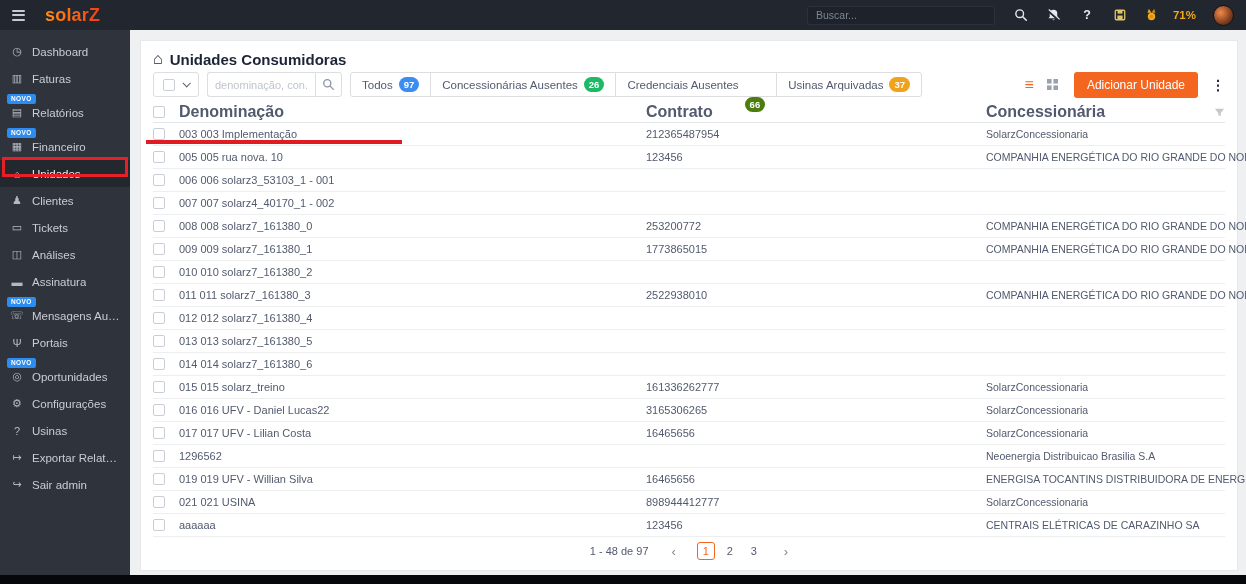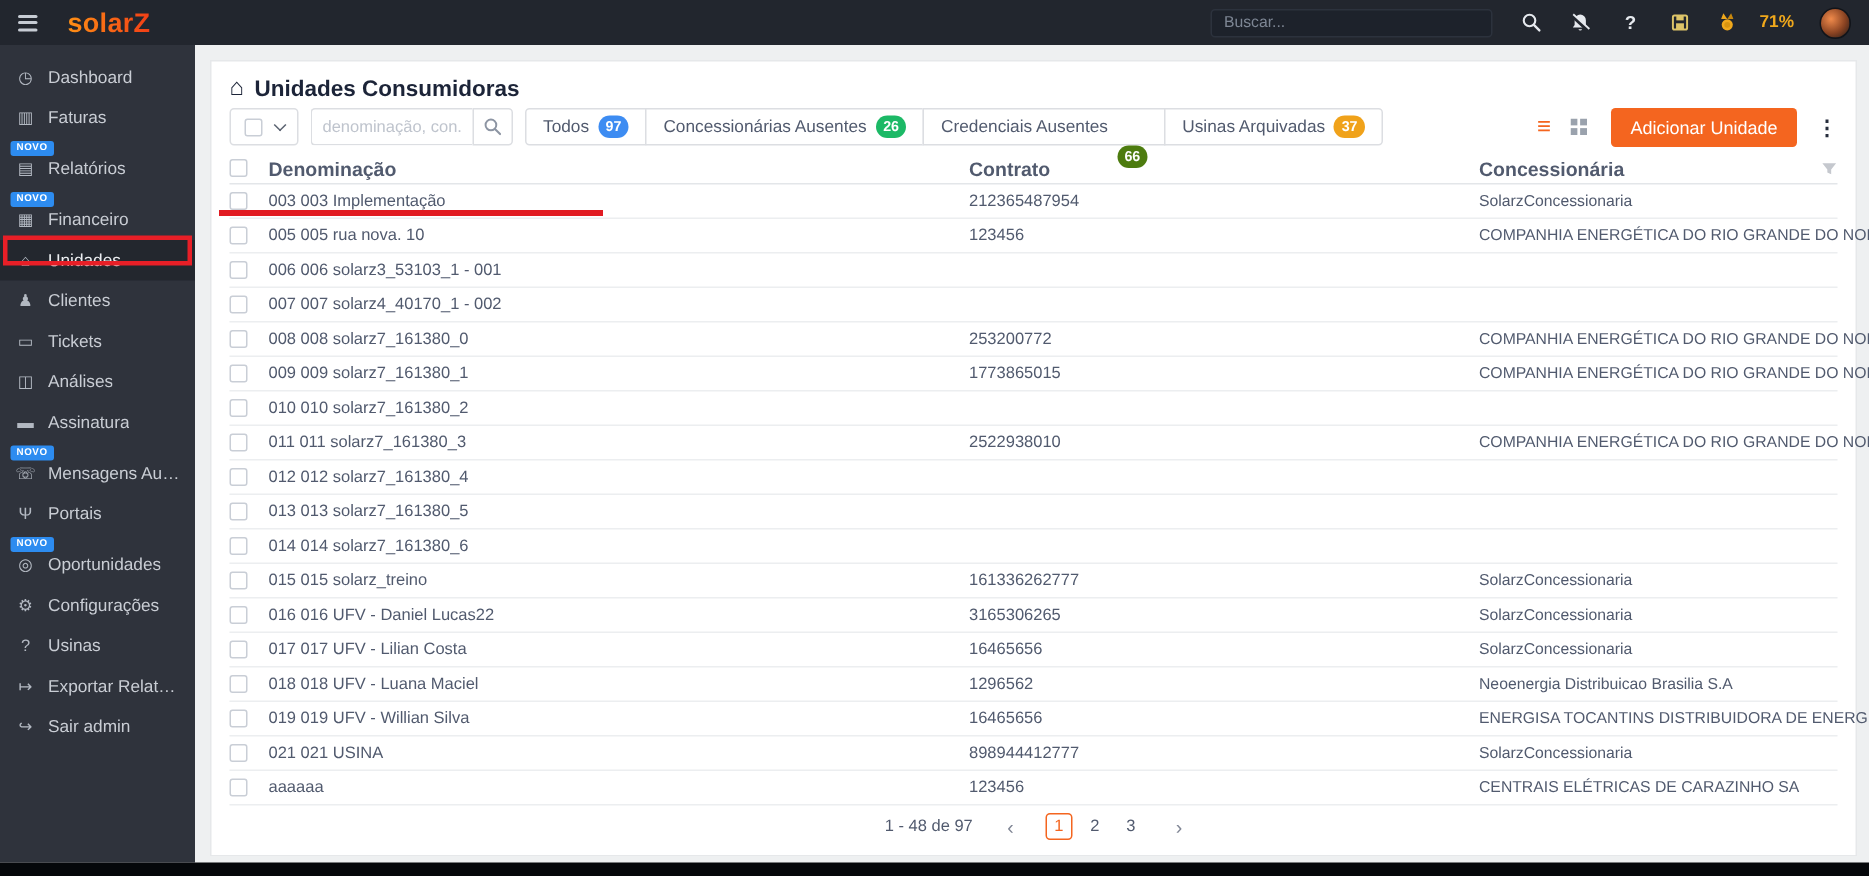--- a/index.html
+++ b/index.html
@@ -65,21 +65,21 @@
   .fbtn:nth-of-type(4) .fbadge{background:#f0a21a;}
   .tb-spacer{flex:1;}
   .list-toggle{color:#f4651f;font-size:16px;font-weight:bold;cursor:pointer;line-height:1;}
   .grid-toggle{margin-left:13px;cursor:pointer;display:flex;align-items:center;}
   .add-btn{margin-left:16px;height:26px;padding:0 13px;background:#f4651f;color:#fff;border:none;border-radius:3px;
     font-size:12px;display:flex;align-items:center;cursor:pointer;font-family:"Liberation Sans",sans-serif;}
   .kebab{margin-left:13px;color:#262d3c;font-size:14px;font-weight:bold;cursor:pointer;}
   
   .table{margin-top:5px;}
   .thead,.row{display:grid;grid-template-columns:26px 467px 340px 1fr 16px;align-items:center;}
-  .thead{height:21px;border-bottom:1px solid #e3e6e9;font-size:13px;font-weight:bold;color:#515a6e;}
+  .thead{height:21px;border-bottom:1px solid #e3e6e9;font-size:16px;font-weight:bold;color:#515a6e;}
   .row{height:23px;font-size:11px;color:#515a6e;border-bottom:1px solid #eceef0;}
   .row .cell{white-space:nowrap;}
   .c-conc{grid-column:4/6;font-size:10.5px;}
   .funnel{justify-self:end;cursor:pointer;display:flex;}
   
   .pager{display:flex;align-items:center;justify-content:center;gap:21px;margin-top:5px;font-size:11px;color:#515a6e;}
   .pg-range{margin-right:2px;}
   .pg-nav{color:#808695;font-size:13px;cursor:pointer;line-height:1;}
   .page{min-width:18px;height:18px;border-radius:3px;display:flex;align-items:center;justify-content:center;cursor:pointer;}
   .page.active{border:1px solid #f4651f;color:#f4651f;}
@@ -396,21 +396,20 @@
 
         <div class="row">
           <span class="cb"></span>
           <span class="cell">017 017 UFV - Lilian Costa</span>
           <span class="cell">16465656</span>
           <span class="cell c-conc">SolarzConcessionaria</span>
         </div>
 
         <div class="row">
           <span class="cb"></span>
-          <span class="cell">018 018 UFV - Luana Maciel</span>
           <span class="cell">1296562</span>
           <span class="cell c-conc">Neoenergia Distribuicao Brasilia S.A</span>
         </div>
 
         <div class="row">
           <span class="cb"></span>
           <span class="cell">019 019 UFV - Willian Silva</span>
           <span class="cell">16465656</span>
           <span class="cell c-conc">ENERGISA TOCANTINS DISTRIBUIDORA DE ENERGIA S.A.</span>
         </div>

